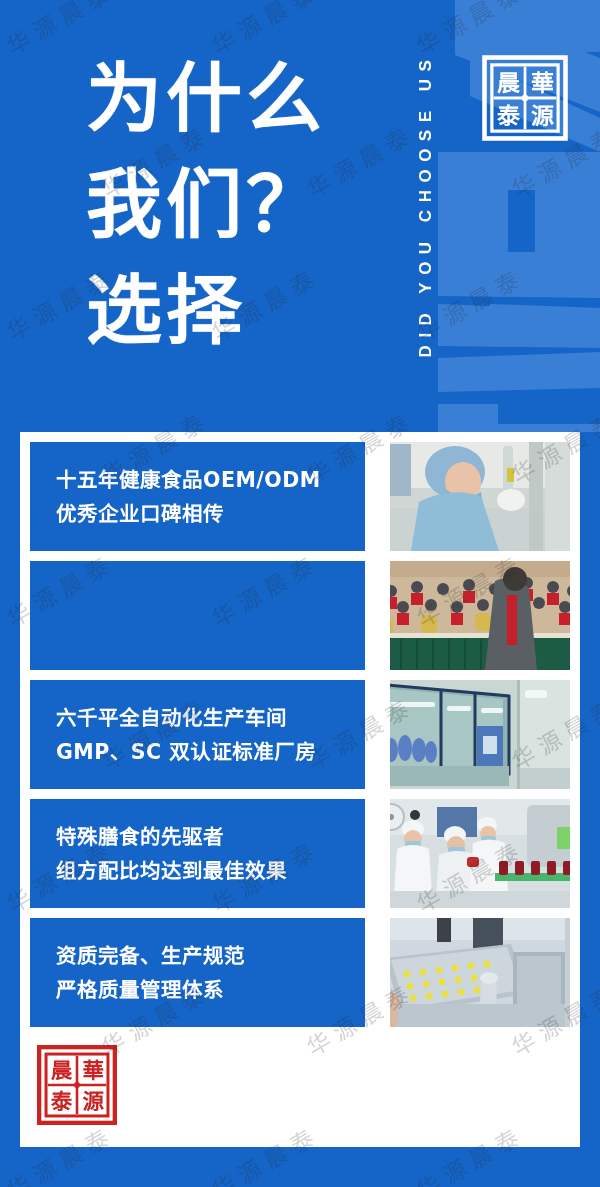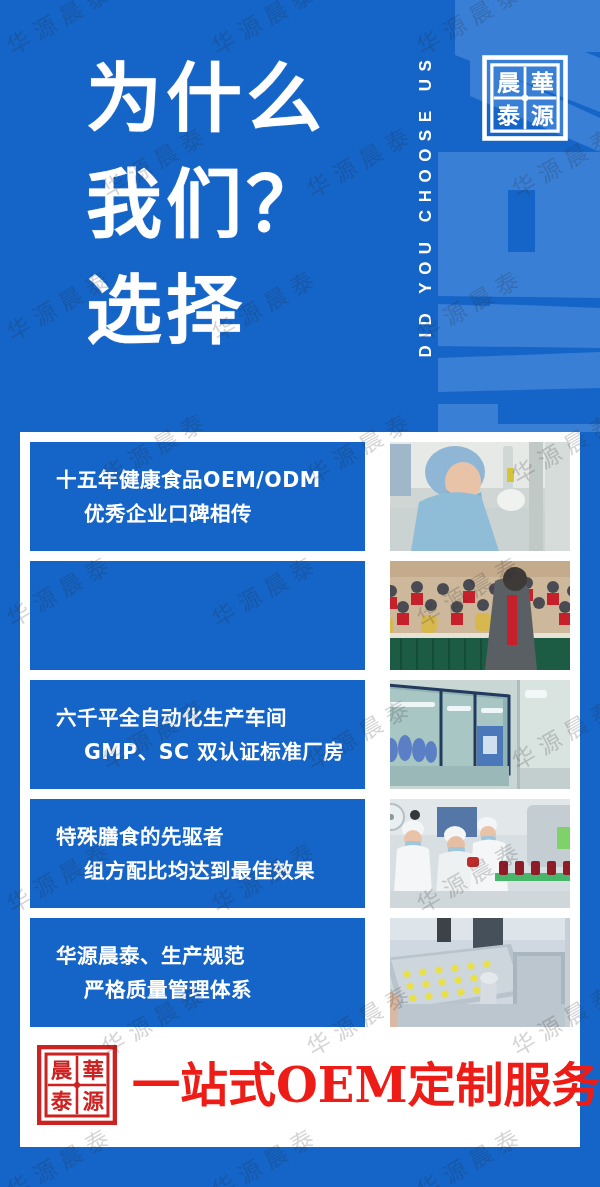--- a/index.html
+++ b/index.html
@@ -109,21 +109,21 @@
     display:flex;
     flex-direction:column;
     justify-content:center;
     padding-left:26px;
     font-family:"DejaVu Sans","Liberation Sans",sans-serif;
     font-weight:700;
     font-size:20.5px;
     line-height:34px;
     letter-spacing:.5px;
   }
-  .frow .txt .l2 { letter-spacing:.5px;margin-left:28px; }
+  .frow .txt .l2 { letter-spacing:.5px; }
   .frow .pic {
     flex:1;
     position:relative;
     overflow:hidden;
     background:#b9c6cf;
   }
   .frow .pic svg { display:block; width:100%; height:100%; }
 
   
   .banner {
@@ -385,21 +385,21 @@
               <rect x="186" y="62" width="9" height="14" rx="2"></rect>
             </g>
             <rect x="0" y="92" width="206" height="17" fill="#cfd7da"></rect>
             <rect x="180" y="28" width="16" height="22" fill="#7fd26a"></rect>
           </svg>
         </div>
       </div>
 
       <div class="frow">
         <div class="txt">
-          <span>华源晨泰、生产规范</span>
+          <span>资质完备、生产规范</span>
           <span class="l2">严格质量管理体系</span>
         </div>
         <div class="pic">
           <svg viewBox="0 0 206 109" preserveAspectRatio="xMidYMid slice" aria-hidden="true">
             <rect width="206" height="109" fill="#cfd8e0"></rect>
             <rect y="0" width="206" height="22" fill="#dde4ea"></rect>
             <rect x="60" y="0" width="14" height="24" fill="#3c4248"></rect>
             <rect x="96" y="0" width="30" height="30" fill="#46505a"></rect>
             <polygon points="8,40 134,26 150,76 24,96" fill="#b9c3cb"></polygon>
             <polygon points="14,42 130,29 144,72 28,90" fill="#cdd6dc"></polygon>
@@ -447,21 +447,20 @@
           </g>
           <g fill="#cc2222" font-family="DejaVu Serif, Liberation Serif, serif" font-size="25" font-weight="700" text-anchor="middle">
             <text x="32" y="42">晨</text>
             <text x="69" y="42">華</text>
             <text x="32" y="78">泰</text>
             <text x="69" y="78">源</text>
           </g>
           <circle cx="50" cy="50" r="3.5" fill="#cc2222"></circle>
         </svg>
       </div>
-      <div class="banner-text">一站式OEM定制服务</div>
     </div>
   </div>
 
   <div class="wm-layer" id="wmLayer">
       <div class="wm-cell" style="left: 0px; top: 0px;">华源晨泰</div>
       <div class="wm-cell" style="left: 205px; top: 0px;">华源晨泰</div>
       <div class="wm-cell" style="left: 410px; top: 0px;">华源晨泰</div>
       <div class="wm-cell" style="left: -110px; top: 143px;">华源晨泰</div>
       <div class="wm-cell" style="left: 95px; top: 143px;">华源晨泰</div>
       <div class="wm-cell" style="left: 300px; top: 143px;">华源晨泰</div>

